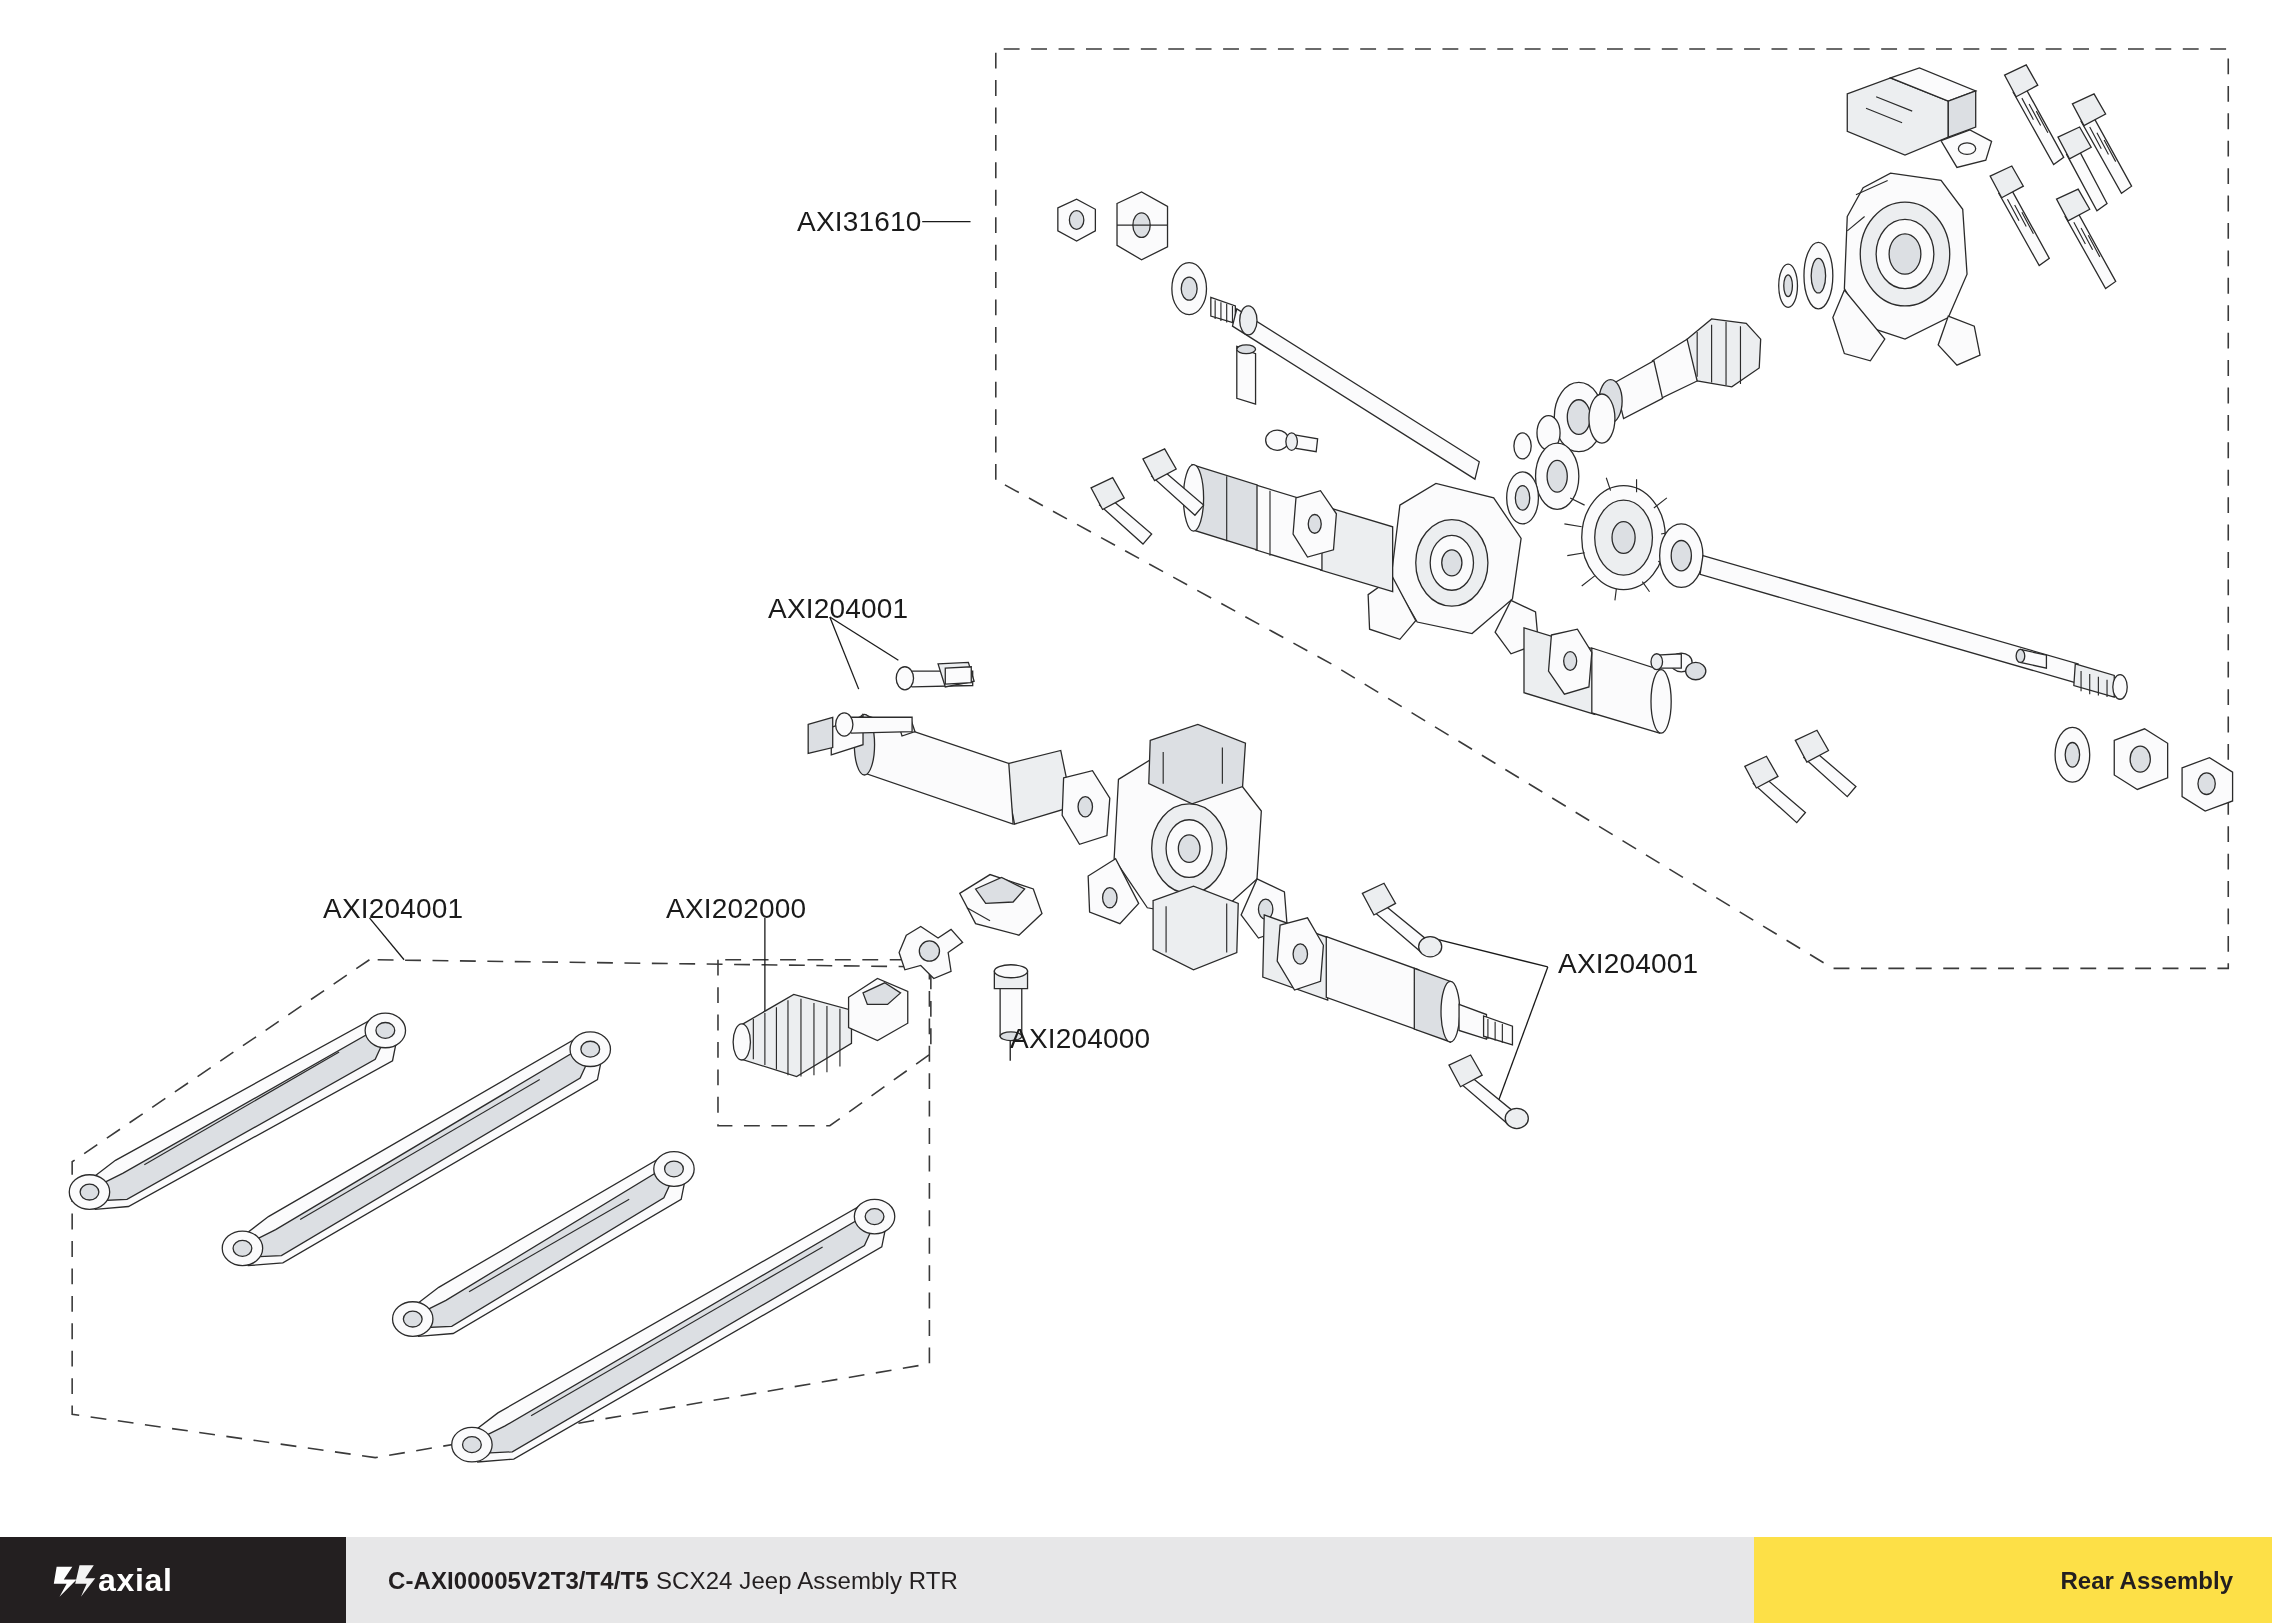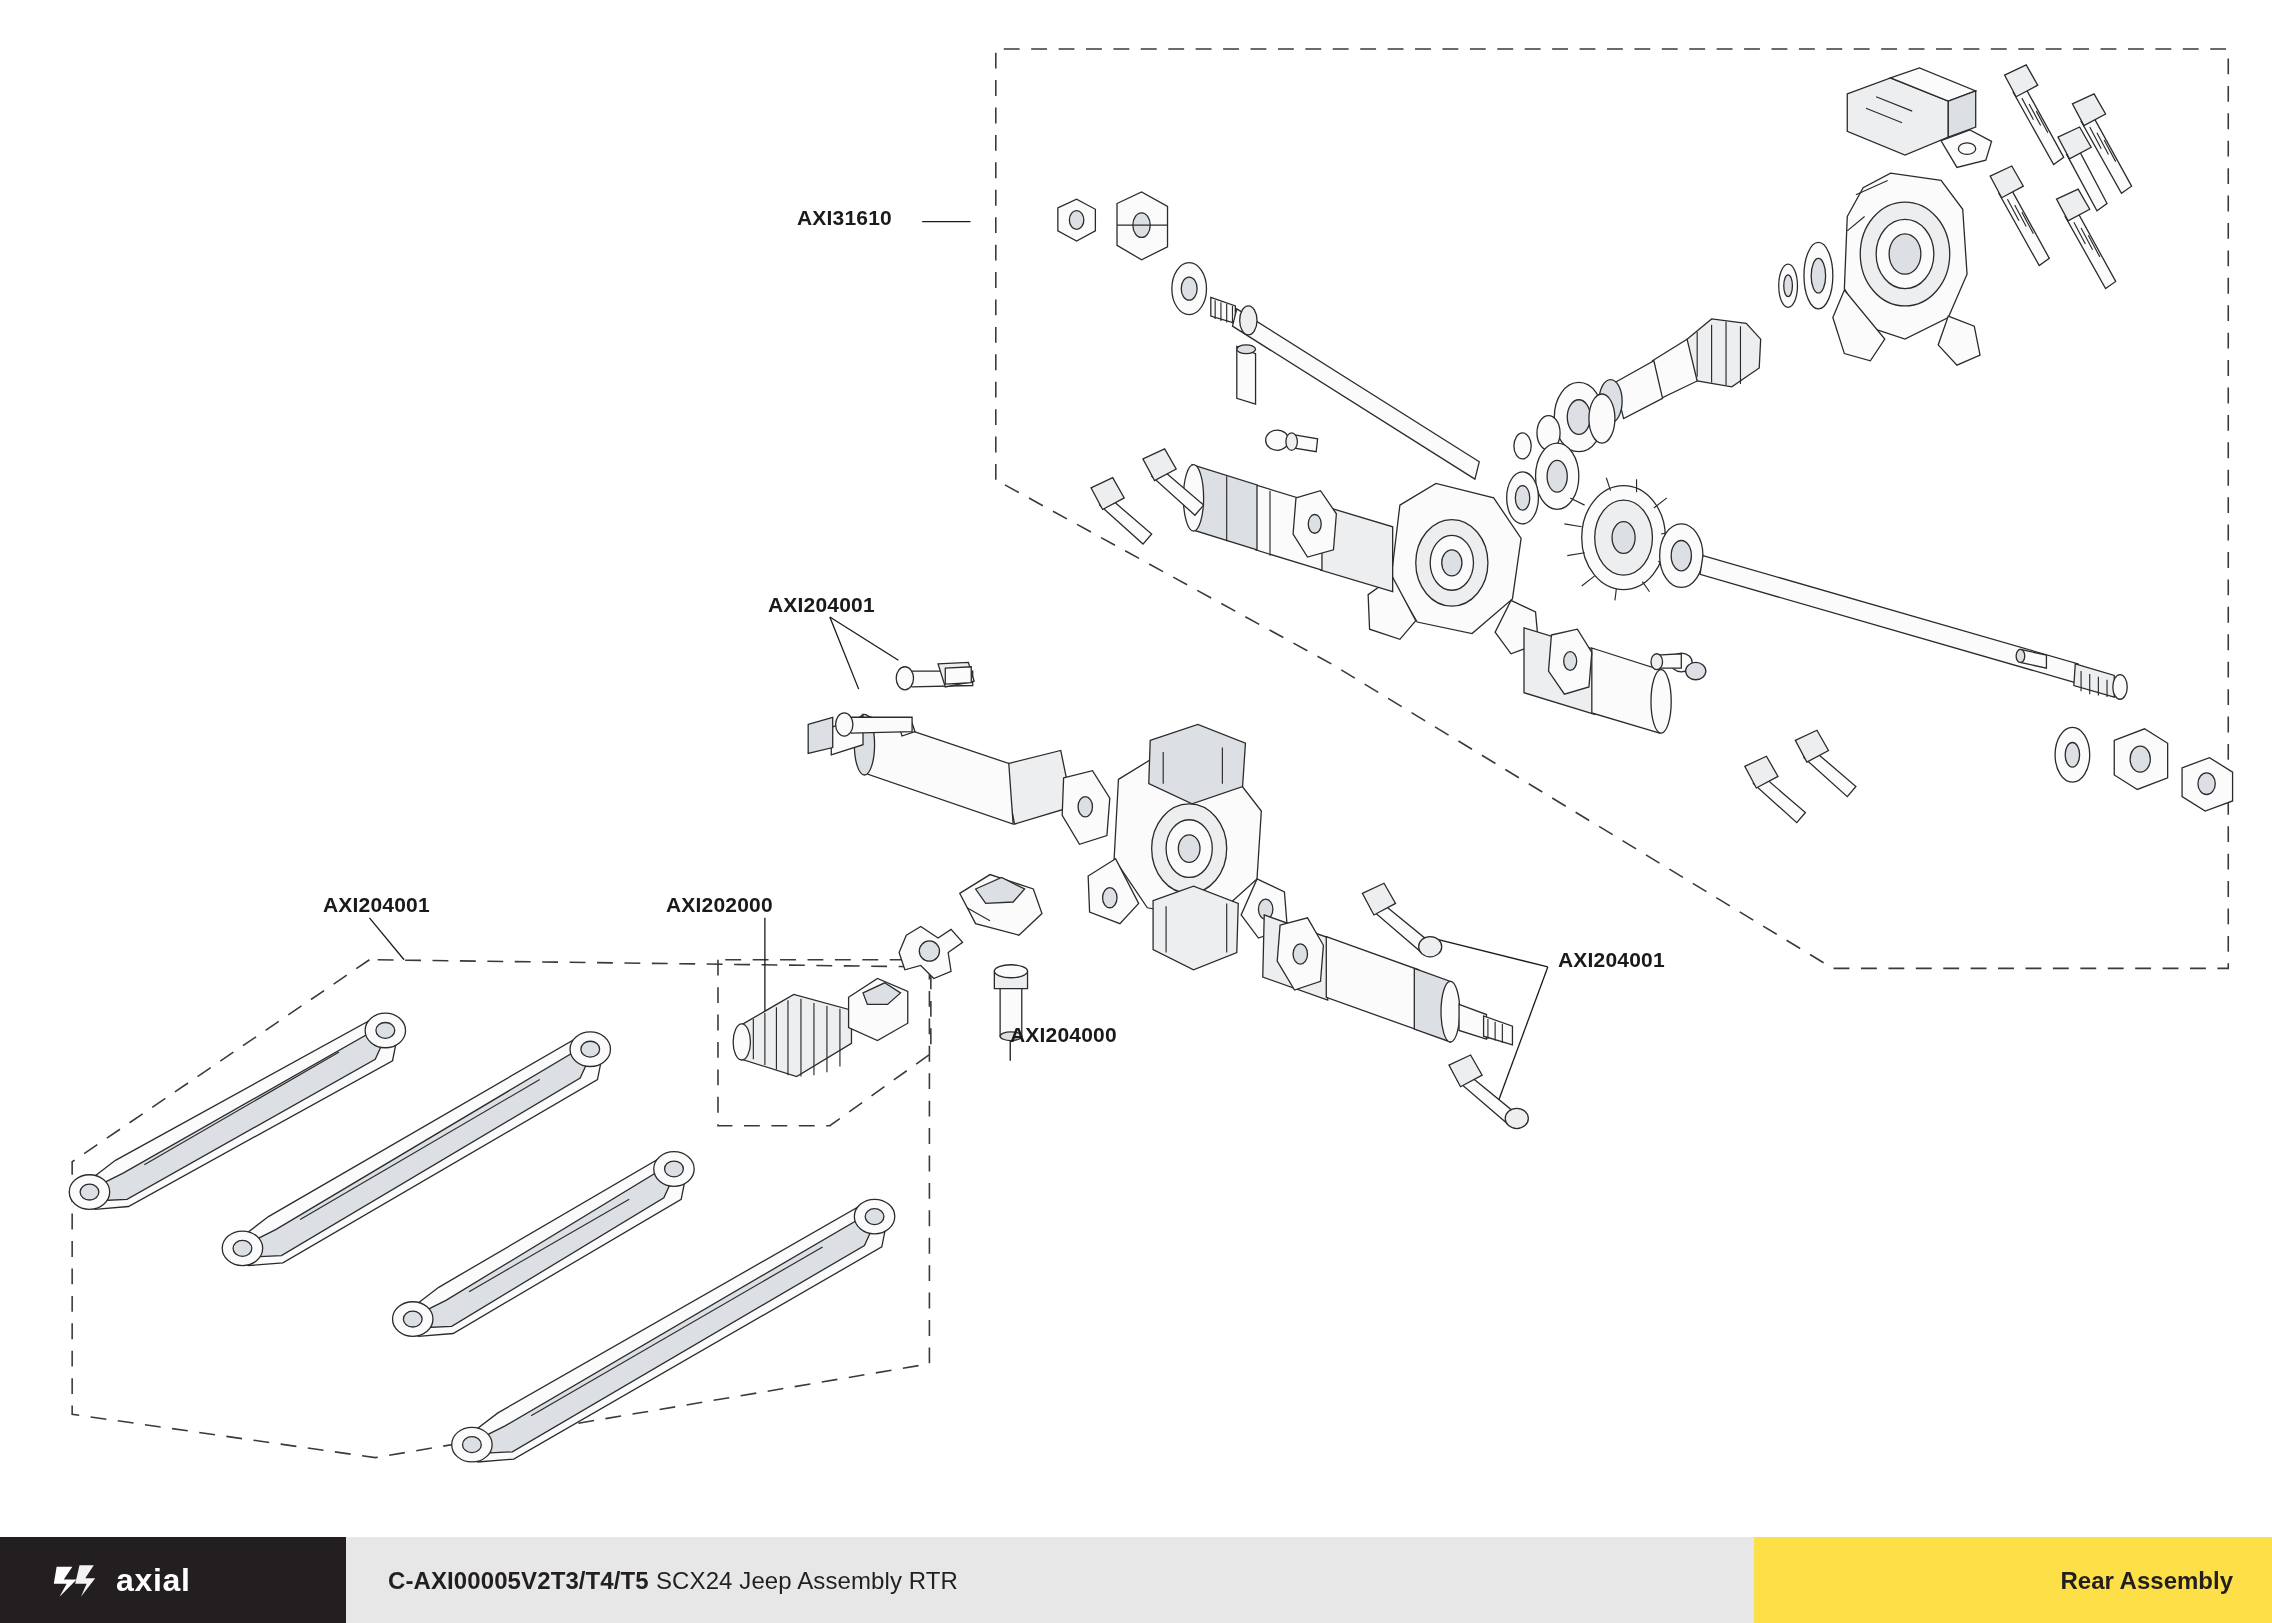--- a/index.html
+++ b/index.html
@@ -43,21 +43,21 @@
     background: #231f20;
     display: flex;
     align-items: center;
     justify-content: flex-start;
     padding-left: 52px;
     box-sizing: border-box;
   }
   #brand-logo {
     display: flex;
     align-items: center;
-    gap: 19px;
+    gap: 1px;
   }
   #brand-logo svg { display: block; }
   #title-block {
     flex: 1;
     background: #e7e7e8;
     display: flex;
     align-items: center;
     padding-left: 42px;
     box-sizing: border-box;
     font-size: 24px;
@@ -77,25 +77,24 @@
     justify-content: flex-end;
     padding-right: 40px;
     box-sizing: border-box;
     font-size: 24px;
     font-weight: bold;
     color: #231f20;
   }
   
   .callout {
     position: absolute;
-    font-size: 21px;
+    font-size: 28px;
     color: #1a1a1a;
     white-space: nowrap;
     letter-spacing: 0.2px;
-    font-weight: bold;
   }
   
   .ln { stroke: #2b2b2b; fill: none; }
   .thin { stroke-width: 1.6; }
   .dashbox { stroke: #3a3a3a; stroke-width: 2.2; fill: none; stroke-dasharray: 22 16; }
   .part-fill { fill: #fbfbfc; stroke: #2b2b2b; stroke-width: 1.8; }
   .part-fill-d { fill: #eceef0; stroke: #2b2b2b; stroke-width: 1.8; }
   .part-fill-dd { fill: #dcdfe3; stroke: #2b2b2b; stroke-width: 1.8; }
   .leader { stroke: #1a1a1a; stroke-width: 1.8; fill: none; }
 </style>

